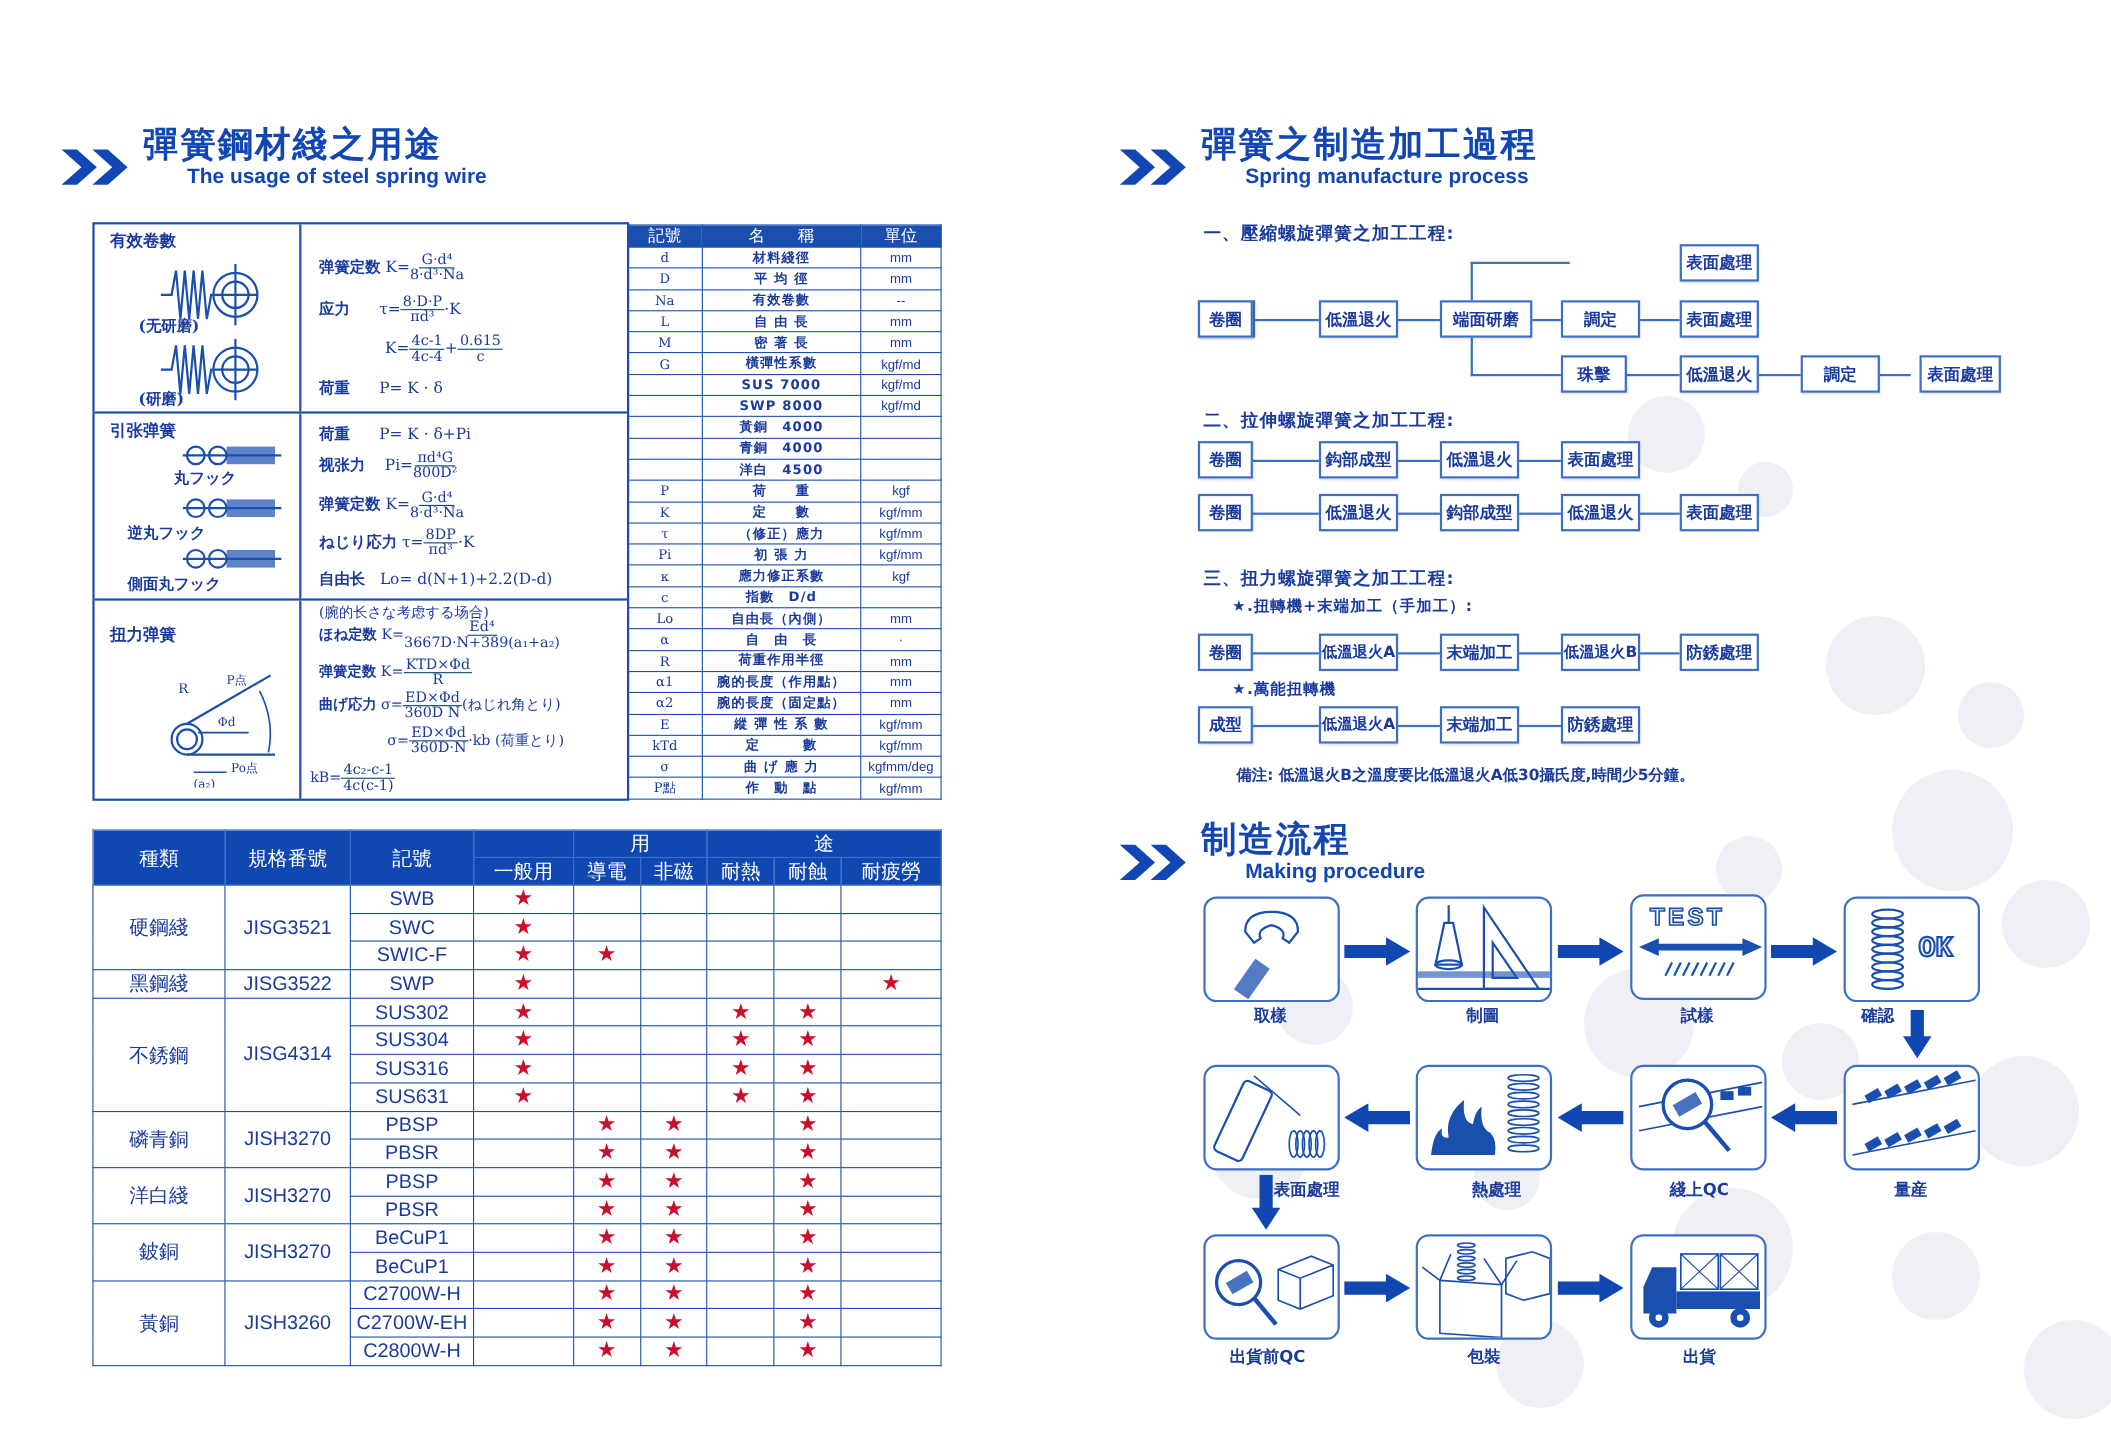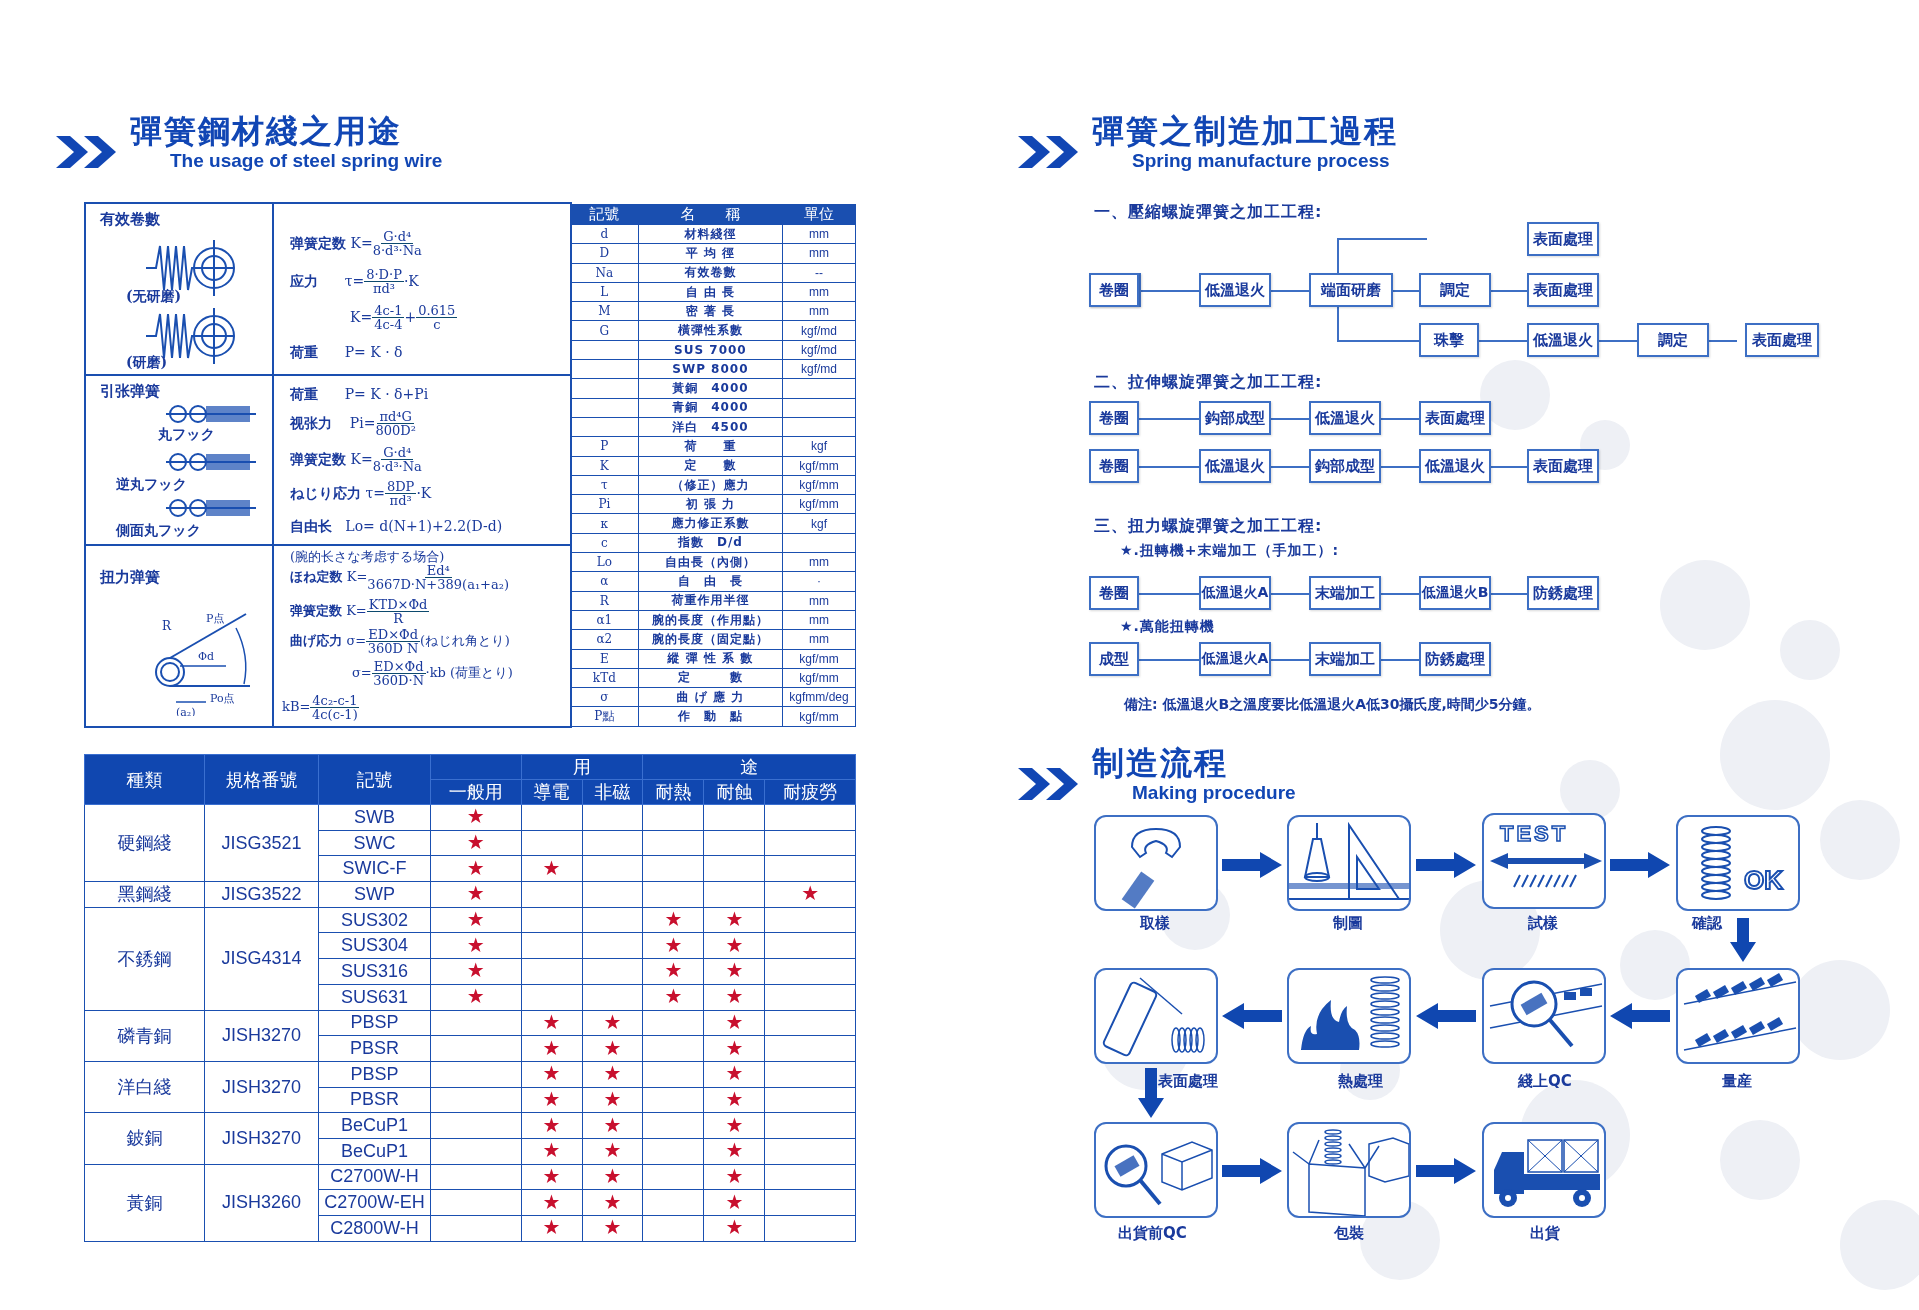--- a/index.html
+++ b/index.html
@@ -665,21 +665,21 @@
         <ellipse cx="38" cy="22" rx="14" ry="4"></ellipse>
         <ellipse cx="38" cy="30" rx="14" ry="4"></ellipse>
         <ellipse cx="38" cy="38" rx="14" ry="4"></ellipse>
         <ellipse cx="38" cy="46" rx="14" ry="4"></ellipse>
         <ellipse cx="38" cy="54" rx="14" ry="4"></ellipse>
         <ellipse cx="38" cy="62" rx="14" ry="4"></ellipse>
         <ellipse cx="38" cy="70" rx="14" ry="4"></ellipse>
         <ellipse cx="38" cy="78" rx="14" ry="4"></ellipse>
     </g>
   </svg>
-  <div style="position:absolute;left:66px;top:48px;font-size:26px;font-weight:bold;color:#fff;-webkit-text-stroke:2px #1a4fb0;font-family:Liberation Sans, sans-serif">OK</div>
+  <div style="position:absolute;left:66px;top:30px;font-size:26px;font-weight:bold;color:#fff;-webkit-text-stroke:2px #1a4fb0;font-family:Liberation Mono, monospace">OK</div>
 </div>
 <div class="mlabel" style="left:1692px;top:914px">確認</div>
 
 <svg class="abs arrow" style="left:1222px;top:852px" width="60" height="26">
     <path d="M0 7 L38 7 L38 0 L60 13 L38 26 L38 19 L0 19 Z" fill="#1047b0"></path>
   </svg>
 <svg class="abs arrow" style="left:1416px;top:852px" width="60" height="26">
     <path d="M0 7 L38 7 L38 0 L60 13 L38 26 L38 19 L0 19 Z" fill="#1047b0"></path>
   </svg>
 <svg class="abs arrow" style="left:1610px;top:852px" width="60" height="26">

